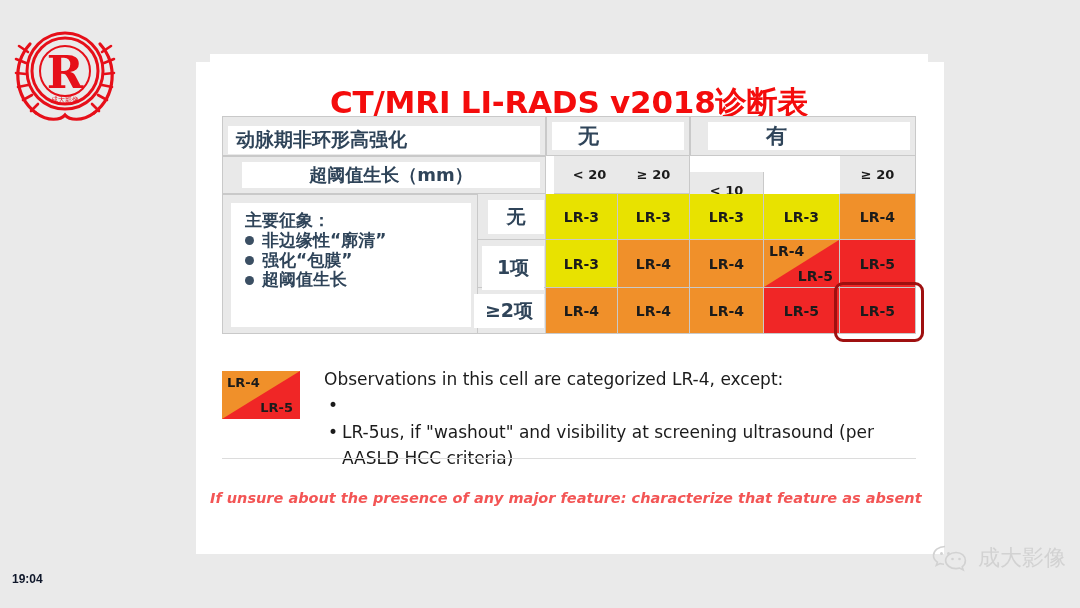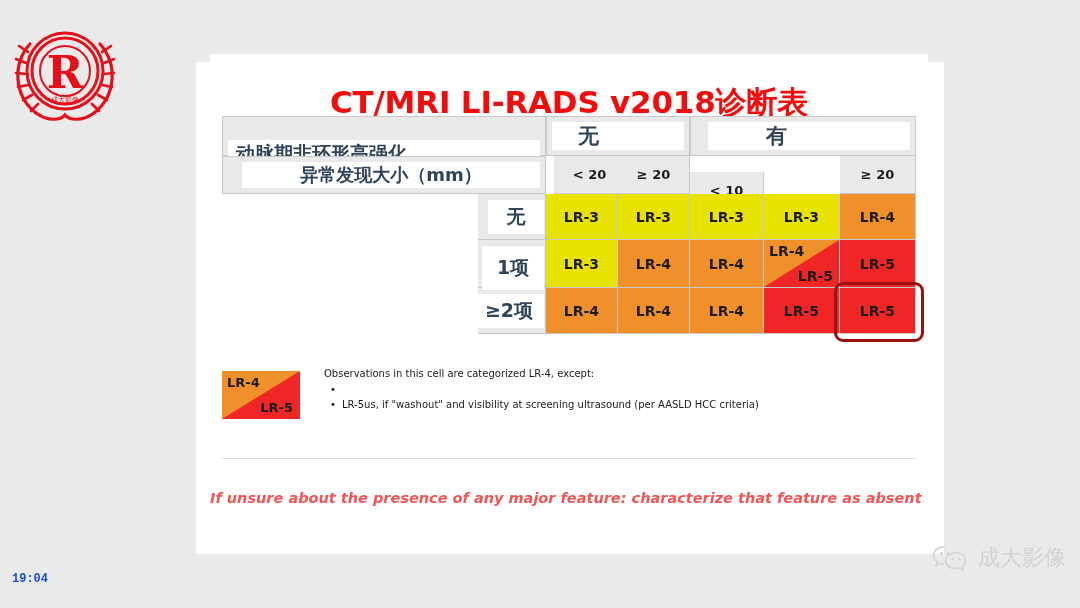--- a/index.html
+++ b/index.html
@@ -125,21 +125,21 @@
   #legend-swatch {
     position: absolute; left: 0; top: 5px;
     width: 78px; height: 48px; overflow: hidden;
   }
   #legend-swatch .lg-lbl {
     position: absolute; font-size: 13px; font-weight: bold; color: #1b1b1b;
     font-family: "DejaVu Sans", "Liberation Sans", sans-serif;
   }
   #legend-text {
     position: absolute; left: 102px; top: 0;
-    color: #1b1b1b; font-size: 10px; line-height: 1.55;
+    color: #1b1b1b; font-size: 17px; line-height: 1.55;
     font-family: "DejaVu Sans", "Liberation Sans", sans-serif;
   }
   .lg-item { display: flex; }
   .lg-bullet { width: 18px; flex: 0 0 auto; text-align: center; }
 
   hr.sep {
     position: absolute; left: 12px; top: 404px; width: 694px;
     height: 0; border: 0; border-top: 1px solid #dcdcdc;
   }
 
@@ -147,22 +147,22 @@
     position: absolute; left: 0; top: 436px; width: 718px;
     text-align: left;
     color: #f35555; font-style: italic; font-weight: bold;
     font-size: 14.5px;
     font-family: "DejaVu Sans", "Liberation Sans", sans-serif;
   }
 
   
   #clock {
     position: absolute; left: 12px; top: 572px;
-    color: #1d4ed8; font-size: 12px; font-weight: bold;
-    font-family: Liberation Mono, monospace;
+    color: #0f172a; font-size: 12px; font-weight: bold;
+    font-family: Liberation Sans, sans-serif;
   }
   #watermark {
     position: absolute; right: 14px; top: 543px;
     display: flex; align-items: center; gap: 10px;
     color: #d2d2d2; font-size: 22px;
     font-family: "DejaVu Sans", "Liberation Sans", sans-serif;
   }
 </style>
 </head>
 <body>
@@ -201,36 +201,53 @@
   </div>
 
   <div id="card-back"></div>
   <div id="card">
 
     <div id="title">CT/MRI LI-RADS v2018诊断表</div>
 
     <div id="table">
 
       <div class="hdr-band" style="left:0;top:0;width:324px;height:40px;"></div>
-      <div class="wbox" style="left:6px;top:24px;width:312px;height:28px;padding-left:8px;font-size:19px;">动脉期非环形高强化</div>
+      <div class="wbox" style="left:6px;top:10px;width:312px;height:28px;padding-left:8px;font-size:19px;">动脉期非环形高强化</div>
 
       <div class="hdr-band" style="left:324px;top:0;width:144px;height:40px;"></div>
       <div class="wbox" style="left:330px;top:6px;width:132px;height:28px;justify-content:flex-start;padding-left:26px;font-size:21px;">无</div>
 
       <div class="hdr-band" style="left:468px;top:0;width:226px;height:40px;"></div>
       <div class="wbox" style="left:486px;top:6px;width:202px;height:28px;justify-content:flex-start;padding-left:58px;font-size:21px;">有</div>
 
       <div class="hdr-band" style="left:0;top:40px;width:324px;height:38px;"></div>
-      <div class="wbox" style="left:20px;top:46px;width:298px;height:26px;justify-content:center;font-size:18px;">异常发现大小（mm）</div>
+      <div class="wbox" style="left:20px;top:46px;width:298px;height:26px;justify-content:center;font-size:18px;">超阈值生长（mm）</div>
 
       <div class="sizehdr" style="left:332px;top:40px;width:72px;height:38px;">&lt; 20</div>
       <div class="sizehdr" style="left:396px;top:40px;width:72px;height:38px;">≥ 20</div>
       <div class="sizehdr" style="left:468px;top:56px;width:74px;height:38px;">&lt; 10</div>
       <div class="sizehdr" style="left:618px;top:40px;width:76px;height:38px;">≥ 20</div>
 
+      <div id="mf-outer">
+        <div id="mf-inner">
+          <div id="mf-title">主要征象：</div>
+          <div class="mf-li">
+            <span class="mf-dot"></span>
+            <span>非边缘性“廓清”</span>
+          </div>
+          <div class="mf-li">
+            <span class="mf-dot"></span>
+            <span>强化“包膜”</span>
+          </div>
+          <div class="mf-li">
+            <span class="mf-dot"></span>
+            <span>超阈值生长</span>
+          </div>
+        </div>
+      </div>
 
       <div class="rowlabelcell" style="left:256px;top:78px;width:68px;height:46px;"></div>
       <div class="rowlabelcell" style="left:256px;top:124px;width:68px;height:48px;"></div>
       <div class="rowlabelcell" style="left:256px;top:172px;width:68px;height:46px;"></div>
 
       <div class="rowlabel" style="left:266px;top:84px;width:56px;height:34px;">无</div>
       <div class="rowlabel" style="left:260px;top:130px;width:62px;height:44px;">1项</div>
       <div class="rowlabel" style="left:252px;top:178px;width:70px;height:34px;">≥2项</div>
 
       <div class="cell" style="left:324px;top:78px;width:72px;height:46px;background:#e8e200;">LR-3</div>

